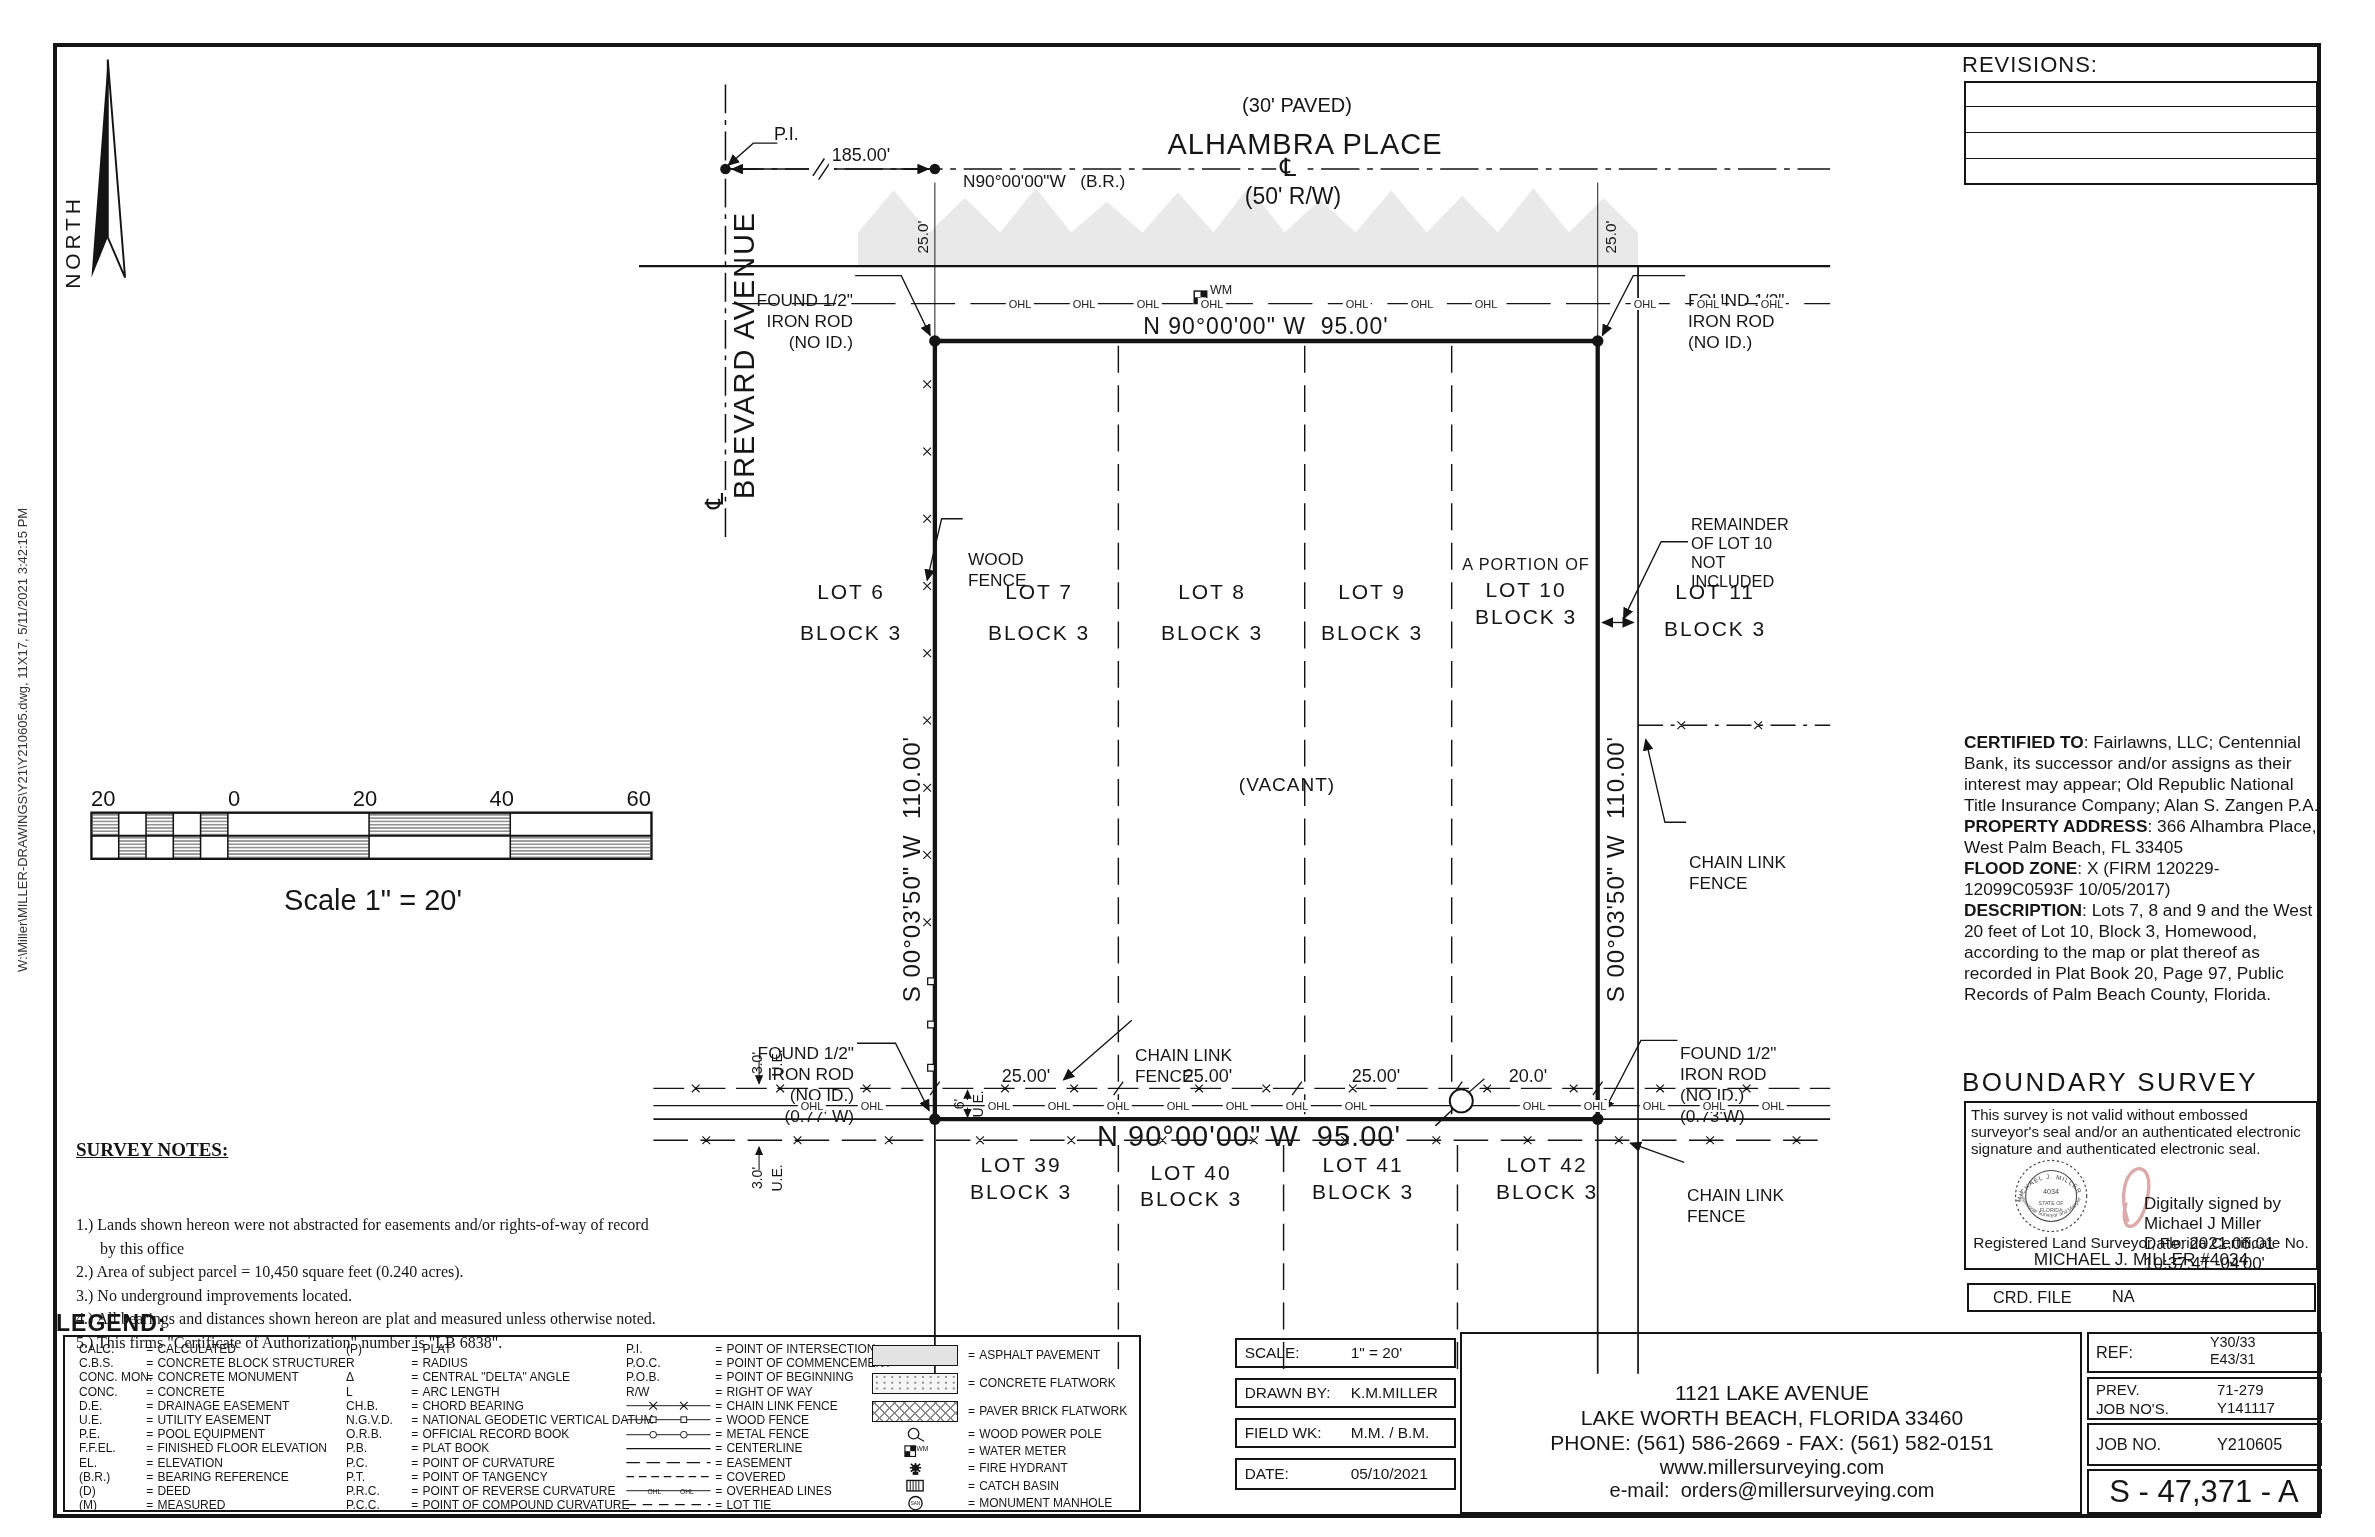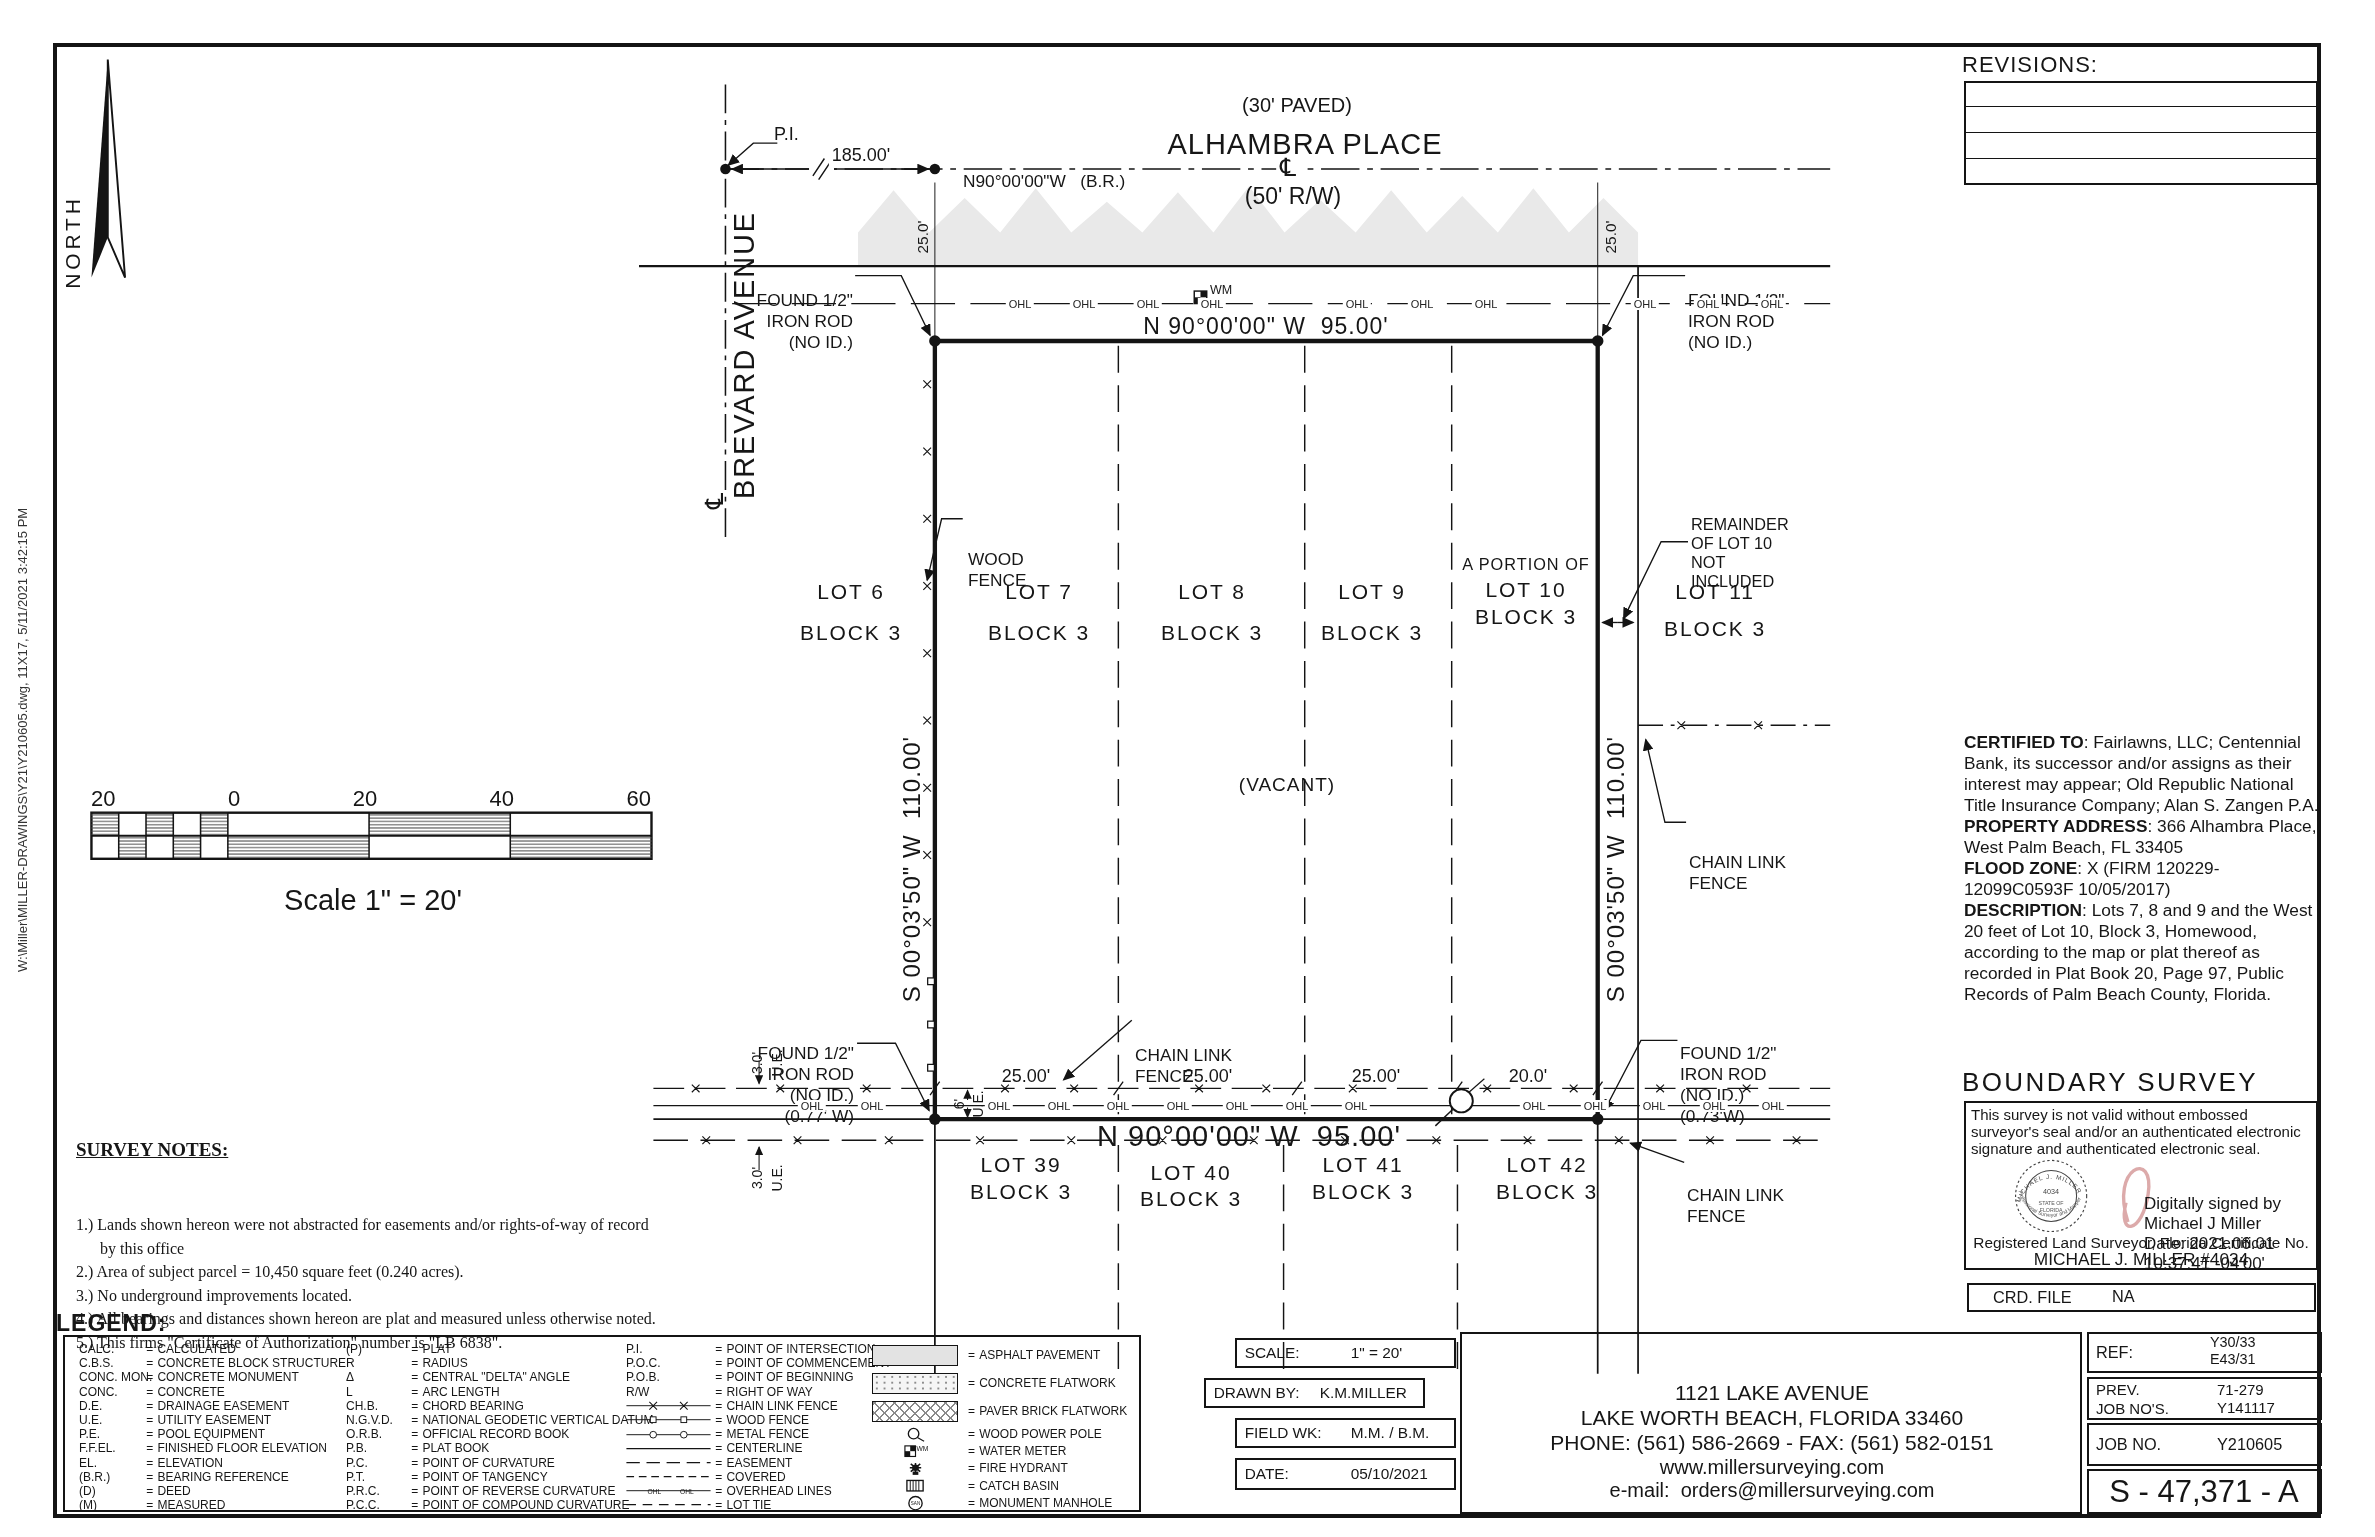--- a/index.html
+++ b/index.html
@@ -447,21 +447,21 @@
   <div class="lb" style="left:1964px;top:1234px;width:354px;text-align:center;font-size:15.4px;">Registered Land Surveyor, Florida Certificate No.</div>
   <div class="lb" style="left:1964px;top:1250px;width:354px;text-align:center;font-size:17.3px;">MICHAEL J. MILLER #4034</div>
   <div class="bx" style="left:1967px;top:1283px;width:349px;height:29px;border-width:2.4px;"></div>
   <div class="lb" style="left:1993px;top:1288px;font-size:16.3px;">CRD. FILE</div>
   <div class="lb" style="left:2112px;top:1287px;font-size:16.3px;">NA</div>
 
   <div class="tbrow" style="left:1235px;top:1338px;width:221px;height:30px;">
       <span class="tb-lbl" style="margin-left:7.7px;width:106px;">SCALE:</span>
       <span class="tb-val">1" = 20'</span>
     </div>
-  <div class="tbrow" style="left:1204px;top:1378px;width:221px;height:30px;">
+  <div class="tbrow" style="left:1235px;top:1378px;width:221px;height:30px;">
       <span class="tb-lbl" style="margin-left:7.7px;width:106px;">DRAWN BY:</span>
       <span class="tb-val">K.M.MILLER</span>
     </div>
   <div class="tbrow" style="left:1235px;top:1418px;width:221px;height:30px;">
       <span class="tb-lbl" style="margin-left:7.7px;width:106px;">FIELD WK:</span>
       <span class="tb-val">M.M. / B.M.</span>
     </div>
   <div class="tbrow" style="left:1235px;top:1458px;width:221px;height:32px;">
       <span class="tb-lbl" style="margin-left:7.7px;width:106px;">DATE:</span>
       <span class="tb-val">05/10/2021</span>

